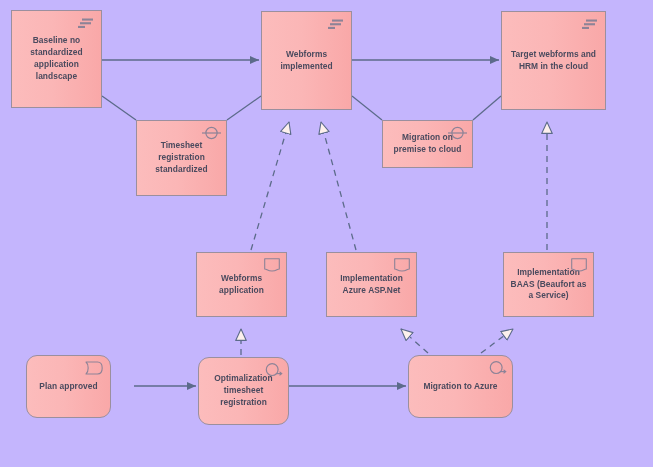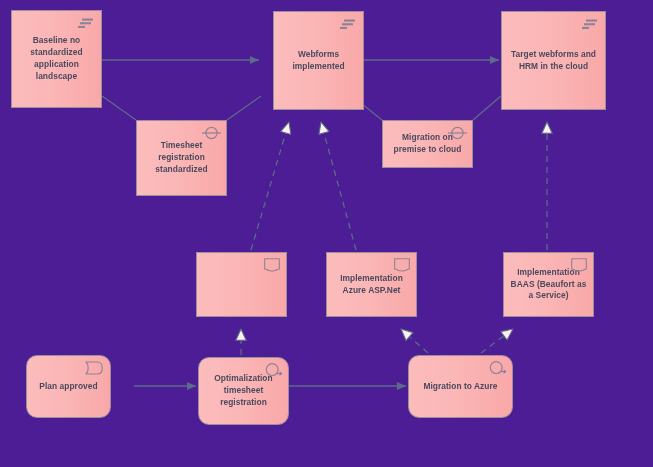--- a/index.html
+++ b/index.html
@@ -8,21 +8,21 @@
     padding: 0;
     background: #ffffff;
   }
   body {
     font-family: "Liberation Sans", sans-serif;
   }
   #canvas {
     position: relative;
     width: 653px;
     height: 467px;
-    background: #4c1d95;
+    background: #c4b5fd;
     overflow: hidden;
   }
   #edge-layer {
     position: absolute;
     left: 0;
     top: 0;
     width: 653px;
     height: 467px;
     pointer-events: none;
   }
@@ -124,21 +124,21 @@
     <span class="node-icon">
       <svg viewBox="0 0 17 15" width="17" height="15">
         <rect x="4" y="2.5" width="11" height="2.1" fill="#8d8397"></rect>
         <rect x="2" y="6.2" width="11" height="2.1" fill="#8d8397"></rect>
         <rect x="0" y="9.9" width="7" height="2.1" fill="#8d8397"></rect>
       </svg>
     </span>
     <span class="node-label">Baseline no standardized application landscape</span>
   </div>
 
-  <div class="node" style="left:261px; top:11px; width:91px; height:99px;margin-left:12px;">
+  <div class="node" style="left:261px; top:11px; width:91px; height:99px;">
     <span class="node-icon">
       <svg viewBox="0 0 17 15" width="17" height="15">
         <rect x="4" y="2.5" width="11" height="2.1" fill="#8d8397"></rect>
         <rect x="2" y="6.2" width="11" height="2.1" fill="#8d8397"></rect>
         <rect x="0" y="9.9" width="7" height="2.1" fill="#8d8397"></rect>
       </svg>
     </span>
     <span class="node-label">Webforms implemented</span>
   </div>
 
@@ -172,20 +172,21 @@
     </span>
     <span class="node-label">Migration on premise to cloud</span>
   </div>
 
   <div class="node" style="left:196px; top:252px; width:91px; height:65px;">
     <span class="node-icon" style="top:5px; right:6px; width:16px; height:14px;">
       <svg viewBox="0 0 16 14" width="16" height="14">
         <path d="M0.7,0.7 L15.3,0.7 L15.3,11.0 C12.8,11.0 12.8,13.0 8.0,13.0 C3.2,13.0 3.2,11.0 0.7,11.0 Z" fill="none" stroke="#8d8397" stroke-width="1.1" stroke-linejoin="round"></path>
       </svg>
     </span>
+    <span class="node-label">Webforms application</span>
   </div>
 
   <div class="node" style="left:503px; top:252px; width:91px; height:65px;">
     <span class="node-icon" style="top:5px; right:6px; width:16px; height:14px;">
       <svg viewBox="0 0 16 14" width="16" height="14">
         <path d="M0.7,0.7 L15.3,0.7 L15.3,11.0 C12.8,11.0 12.8,13.0 8.0,13.0 C3.2,13.0 3.2,11.0 0.7,11.0 Z" fill="none" stroke="#8d8397" stroke-width="1.1" stroke-linejoin="round"></path>
       </svg>
     </span>
     <span class="node-label">Implementation BAAS (Beaufort as a Service)</span>
   </div>

